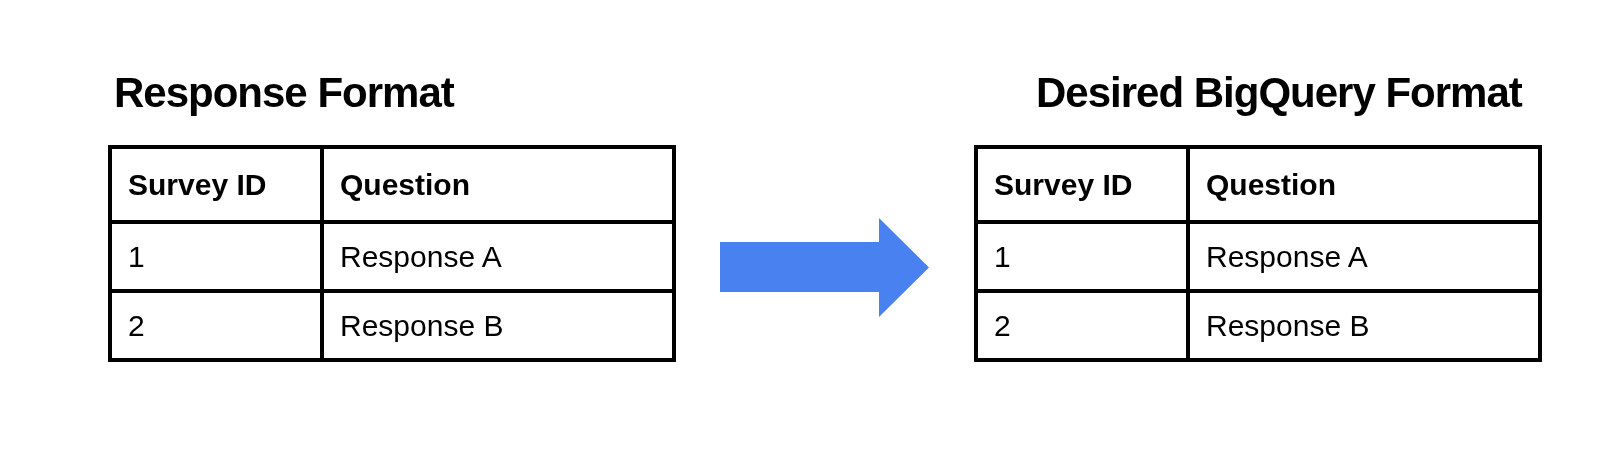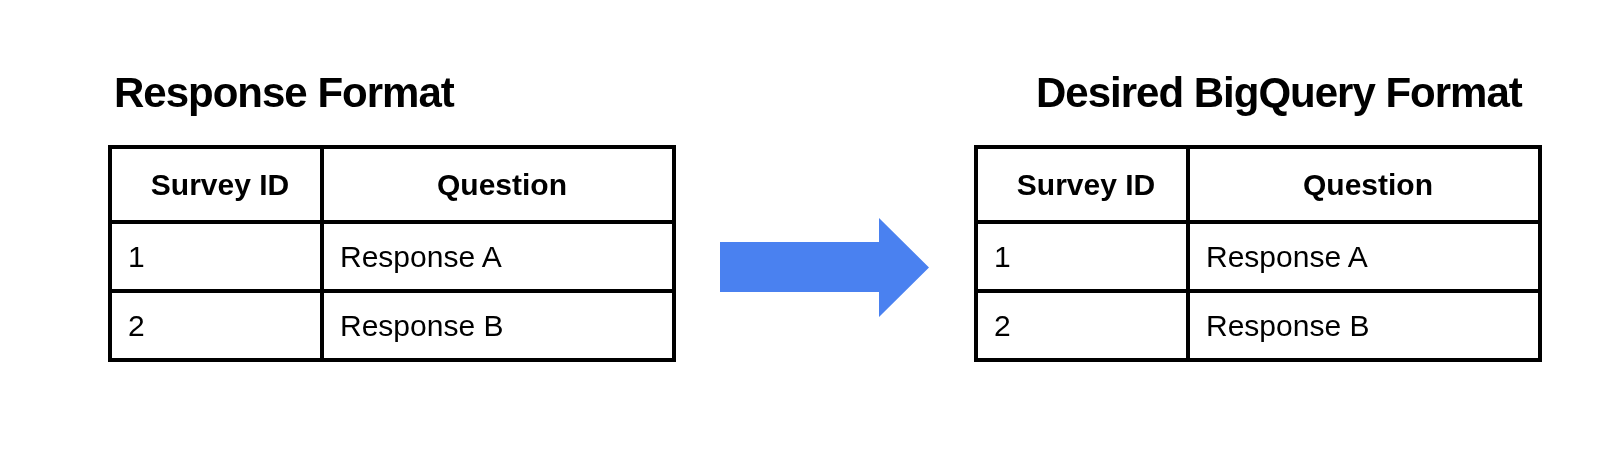--- a/index.html
+++ b/index.html
@@ -43,21 +43,21 @@
   .data-table td {
     border: 4px solid #000000;
     padding: 0 8px 0 16px;
     text-align: left;
     vertical-align: middle;
     font-size: 30px;
     color: #000000;
     overflow: hidden;
     white-space: nowrap;
   }
-  .data-table th { font-weight: 700; height: 71px; text-align: center; }
+  .data-table th { font-weight: 700; height: 71px; }
   .data-table td { font-weight: 400; }
   .col-id { width: 212px; }
   .col-q  { width: 352px; }
 
   .arrow-wrap {
     position: absolute;
     left: 688px;
     top: 218px;
     width: 209px;
     height: 99px;

